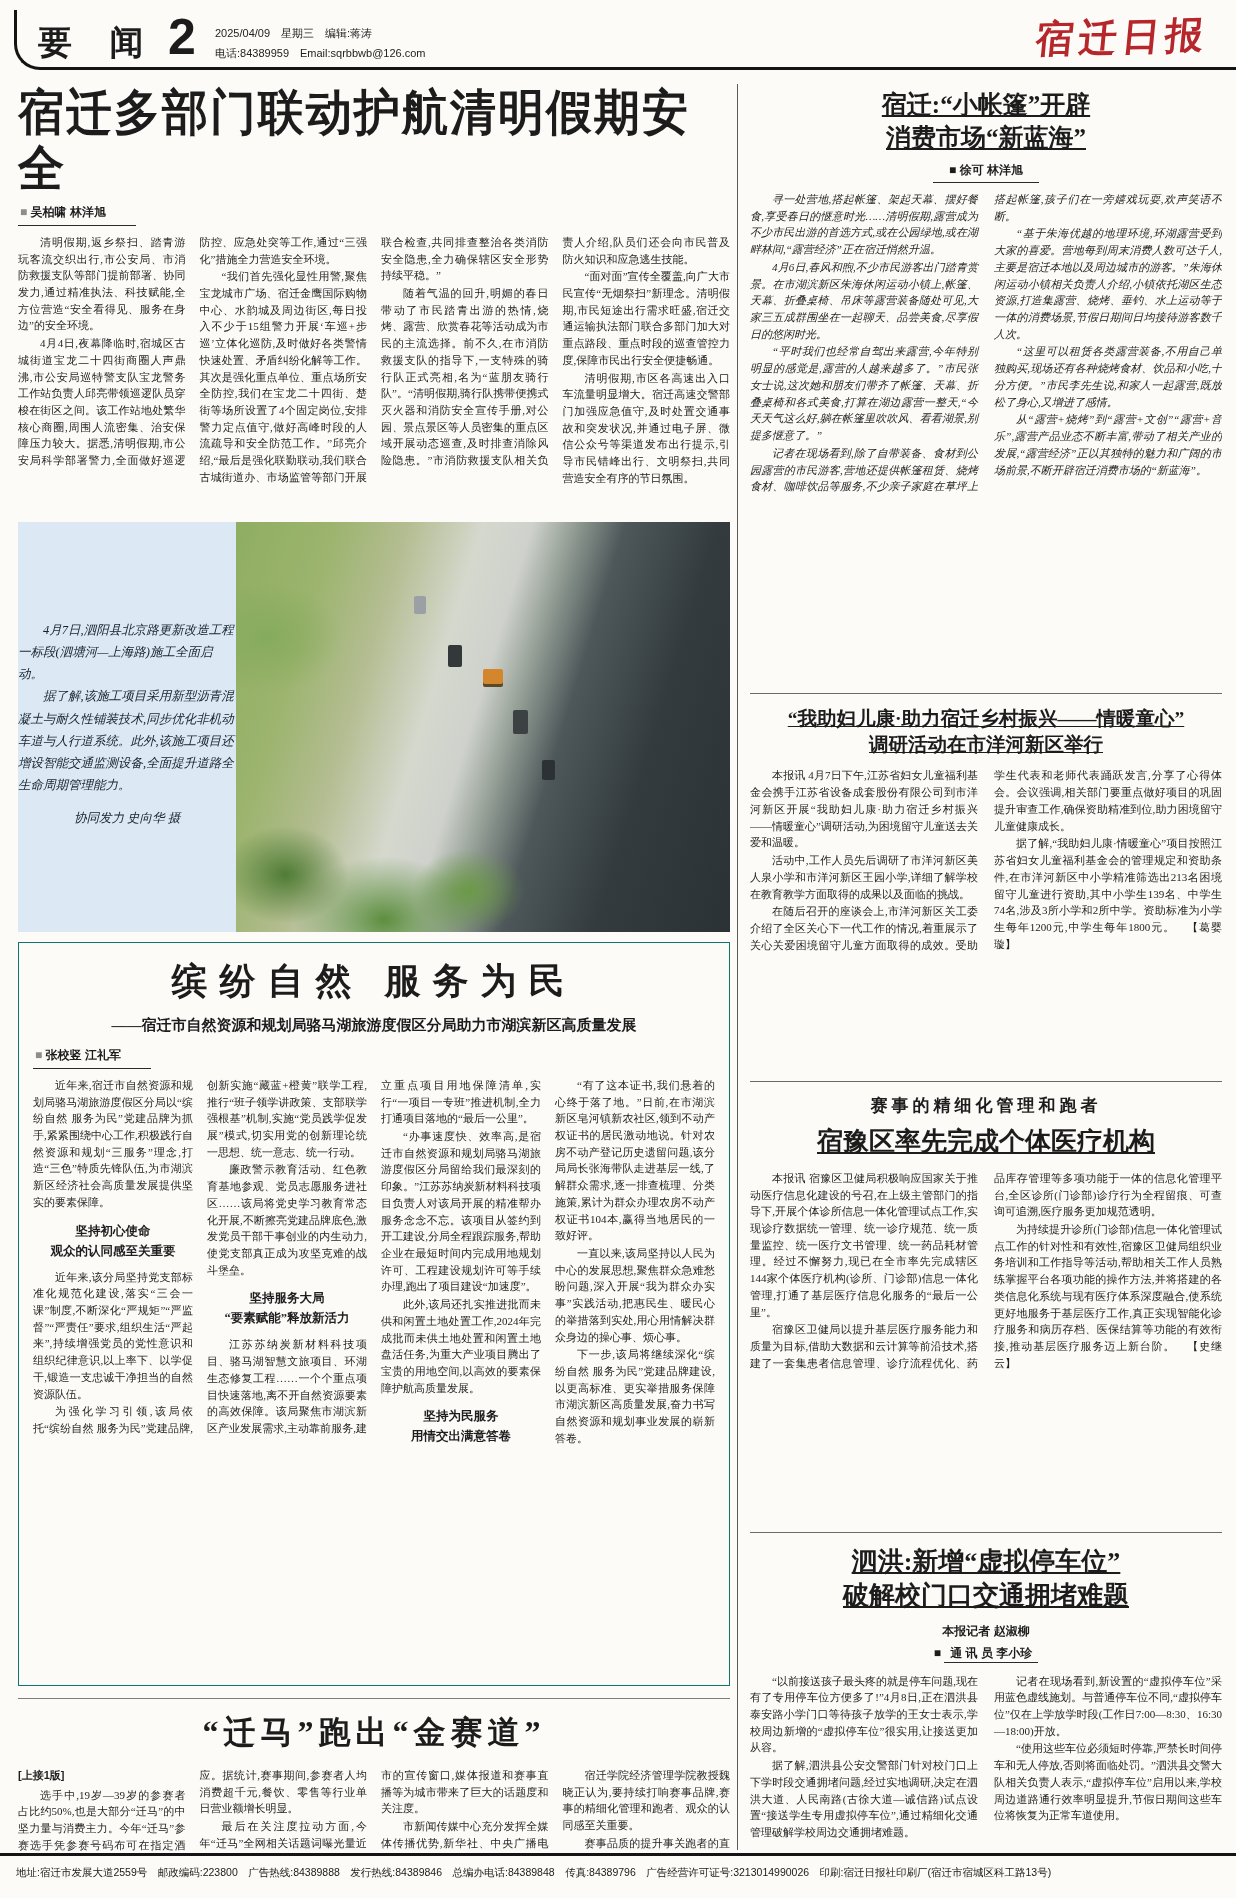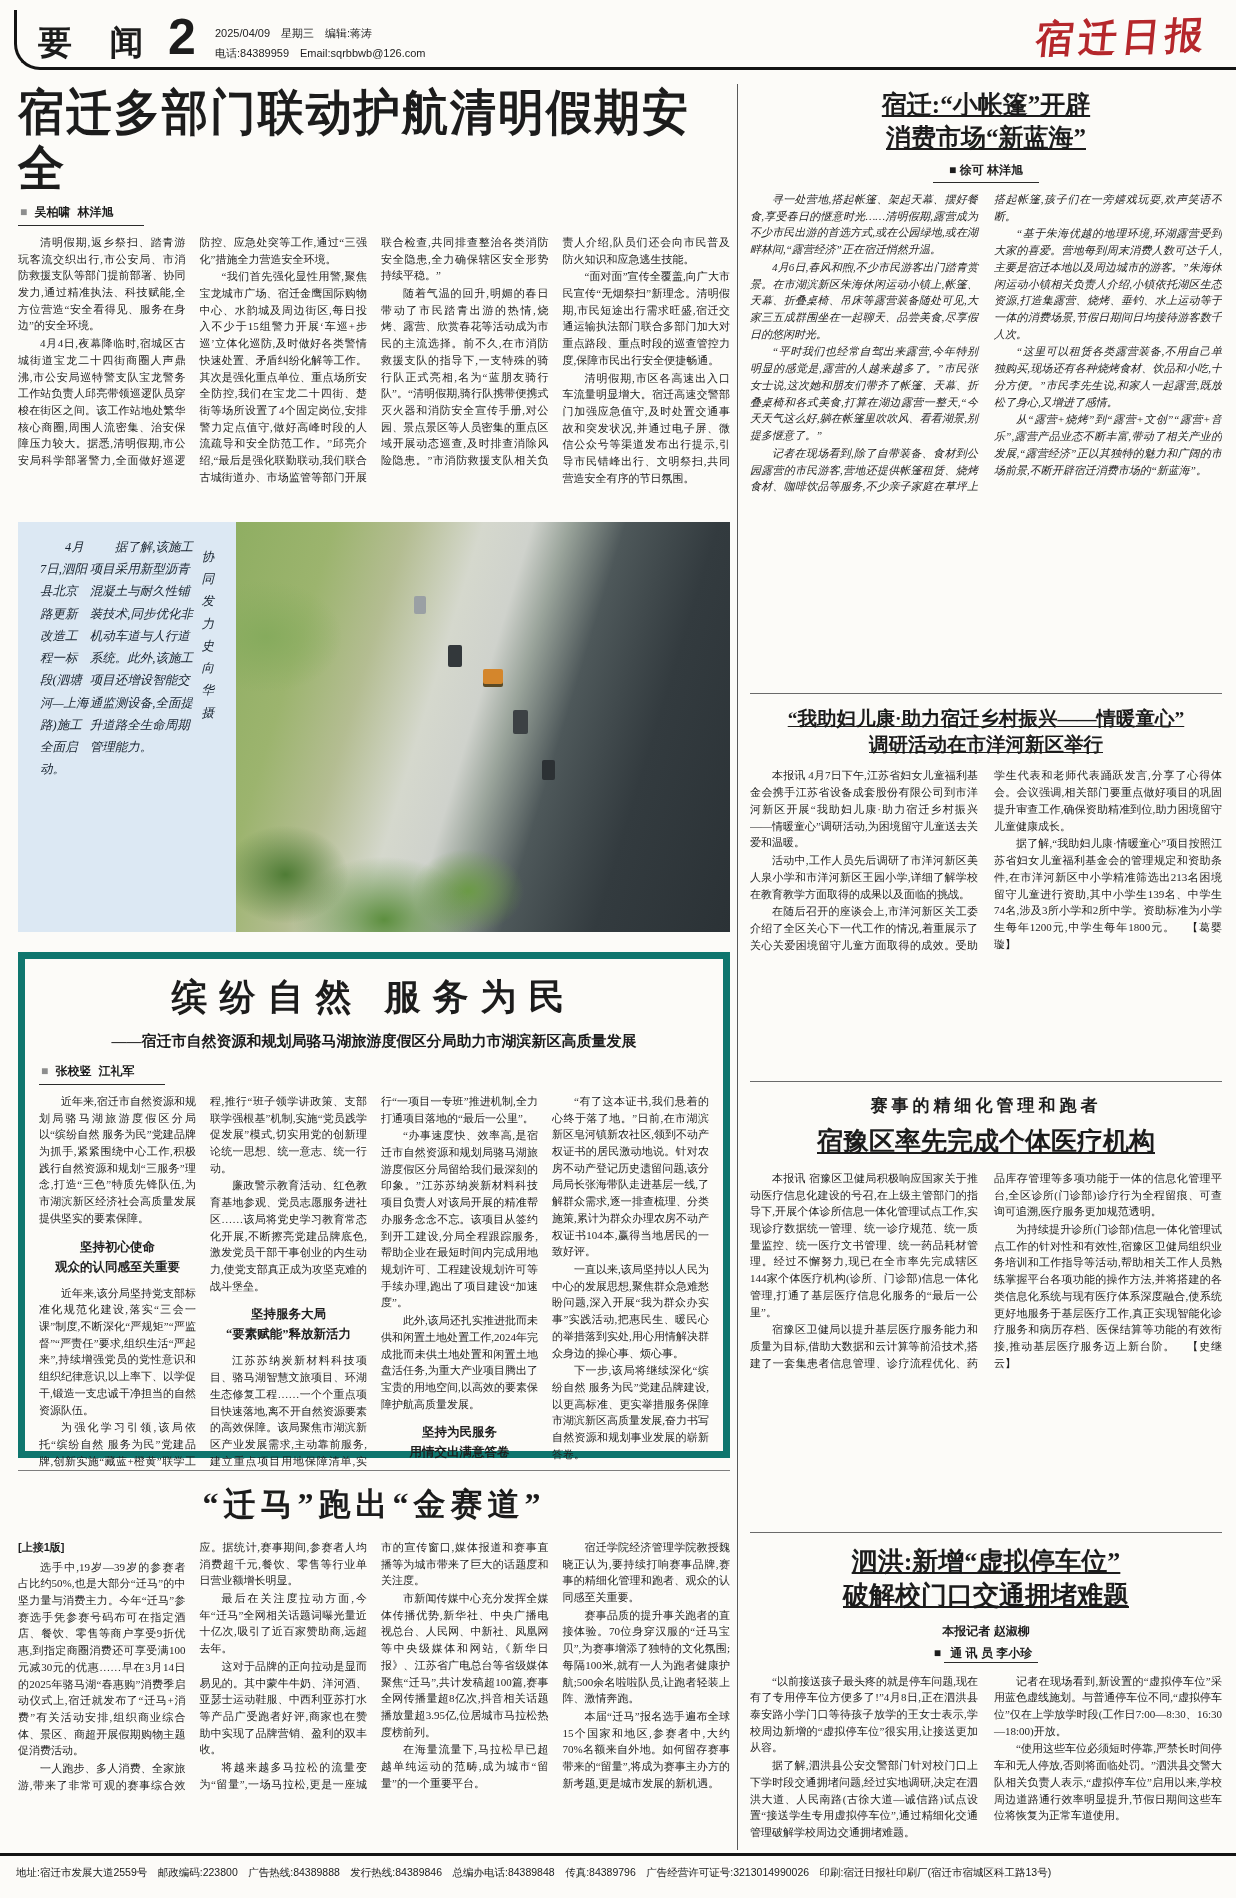--- a/index.html
+++ b/index.html
@@ -24,52 +24,52 @@
   .left-col  { position:absolute; left:18px;  top:82px; width:712px; }
   .right-col { position:absolute; left:750px; top:88px; width:472px; }
 
   
   .body-text { font-size:11px; line-height:1.52; text-align:justify; color:#1e1e1e; }
   .body-text p { text-indent:2em; margin:0 0 1px; }
   .cols4 { column-count:4; column-gap:14px; overflow:hidden; }
   .cols2 { column-count:2; column-gap:16px; overflow:hidden; }
   .plist { display:contents; }
   .byline { font-size:12px; font-weight:bold; display:inline-block; border-bottom:1.5px solid #2a2a2a;
-      padding:0 30px 4px 2px; margin:0 0 8px; font-family:Liberation Mono, monospace; }
+      padding:0 30px 4px 2px; margin:0 0 8px; font-family:Liberation Sans, sans-serif; }
   .byline .sq { color:#8d8d8d; }
   hr.sep { border:none; border-top:1px solid #6a6a6a; margin:12px 0; }
 
   
   .main-headline { font-family:"Liberation Sans","DejaVu Sans",sans-serif; font-size:46px; font-weight:900;
       letter-spacing:2px; line-height:1.15; margin:2px 0 12px; transform:scaleY(1.06); transform-origin:left top; }
   .main-body { height:278px; }
 
   
   .photo-block { display:flex; height:410px; margin-top:10px; background:#dce8f3; }
-  .photo-caption { width:218px; padding:14px 22px 20px; font-size:12.5px; line-height:1.78;
-      font-style:italic; display:flex; flex-direction:row; justify-content:center; color:#16222e; }
+  .photo-caption { width:218px; padding:14px 0 20px; font-size:12.5px; line-height:1.78;
+      font-style:italic; display:flex; flex-direction:column; justify-content:center; color:#16222e; }
   .photo-caption p { text-indent:2em; }
   .photo-credit { text-align:center; margin-top:10px; }
   .photo { flex:1; position:relative; overflow:hidden; background-color:#7b9a55;
       background-image:
         radial-gradient(90px 70px at 10% 86%, #4f7c35 0%, rgba(79,124,53,0) 70%),
         radial-gradient(130px 90px at 30% 97%, #5d8f3f 0%, rgba(93,143,63,0) 70%),
         radial-gradient(80px 60px at 47% 90%, #6b9a46 0%, rgba(107,154,70,0) 70%),
         radial-gradient(110px 80px at 6% 28%, #86ab5d 0%, rgba(134,171,93,0) 70%),
         linear-gradient(107deg, #8fae62 0%, #9cb46e 16%, #b4bd92 28%, #d5d8cd 40%, #cfd2cc 48%,
                         #9aa49b 54%, #4e585a 63%, #333b3f 78%, #2b3236 100%); }
   .machine { position:absolute; border-radius:2px; }
   .m1 { left:50%; top:36%; width:20px; height:15px; background:#d4862c; box-shadow:0 3px 0 #5a4a26; }
   .m2 { left:43%; top:30%; width:14px; height:22px; background:#33383b; }
   .m3 { left:56%; top:46%; width:15px; height:24px; background:#3c4144; }
   .m4 { left:36%; top:18%; width:12px; height:18px; background:#9aa0a4; }
   .m5 { left:62%; top:58%; width:13px; height:20px; background:#2c3134; }
 
   
-  .nature-box { border:7px solid #0f766e; margin-top:20px; padding:14px 14px 8px; height:506px; }
+  .nature-box { border:1px solid #0f766e; margin-top:10px; padding:14px 14px 8px; height:744px; }
   .nature-headline { text-align:center; font-size:36px; font-weight:900; letter-spacing:12px; }
   .nature-subheadline { text-align:center; font-size:15px; font-weight:bold; margin:10px 0 10px; }
   .nature-body { height:452px; }
   .col-subhead { font-size:12.5px; font-weight:bold; text-align:center; line-height:1.6;
       margin:10px 0 8px; break-inside:avoid; }
 
   
   .marathon { margin-top:12px; border-top:1px solid #7d7d7d; padding-top:12px; }
   .marathon-headline { text-align:center; font-size:32px; font-weight:900; letter-spacing:5px; margin-bottom:12px; }
   .cont-marker { text-indent:0 !important; font-weight:bold;

